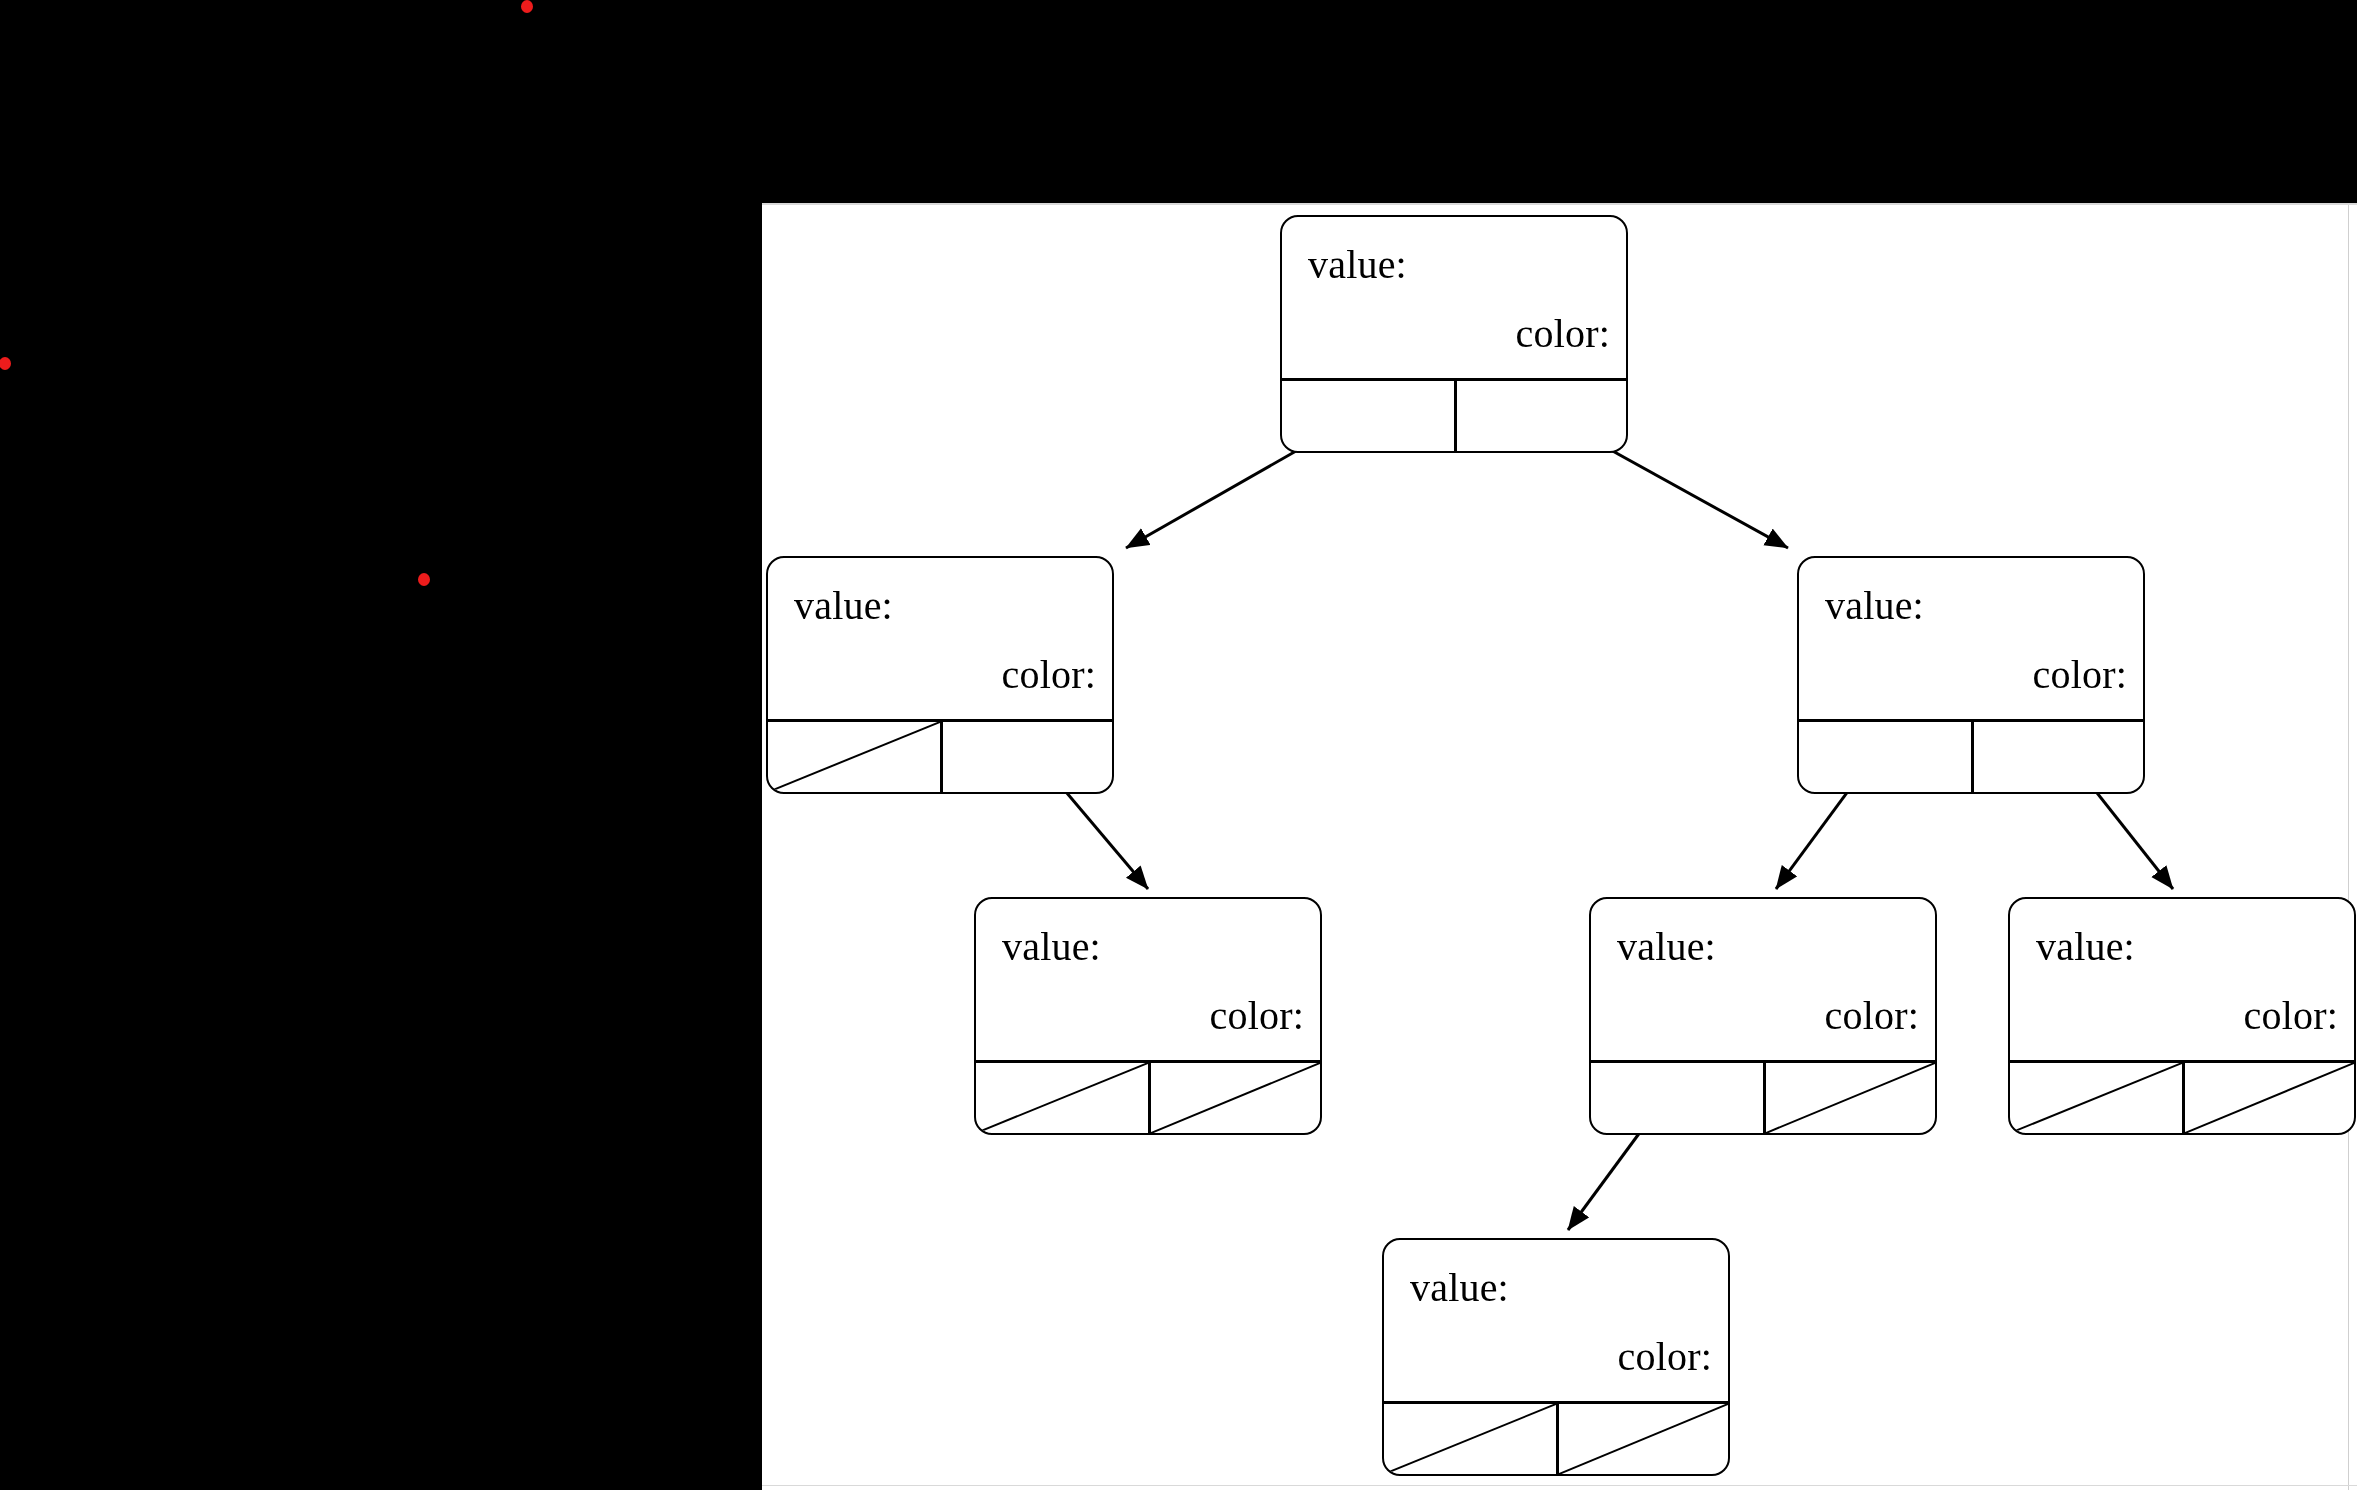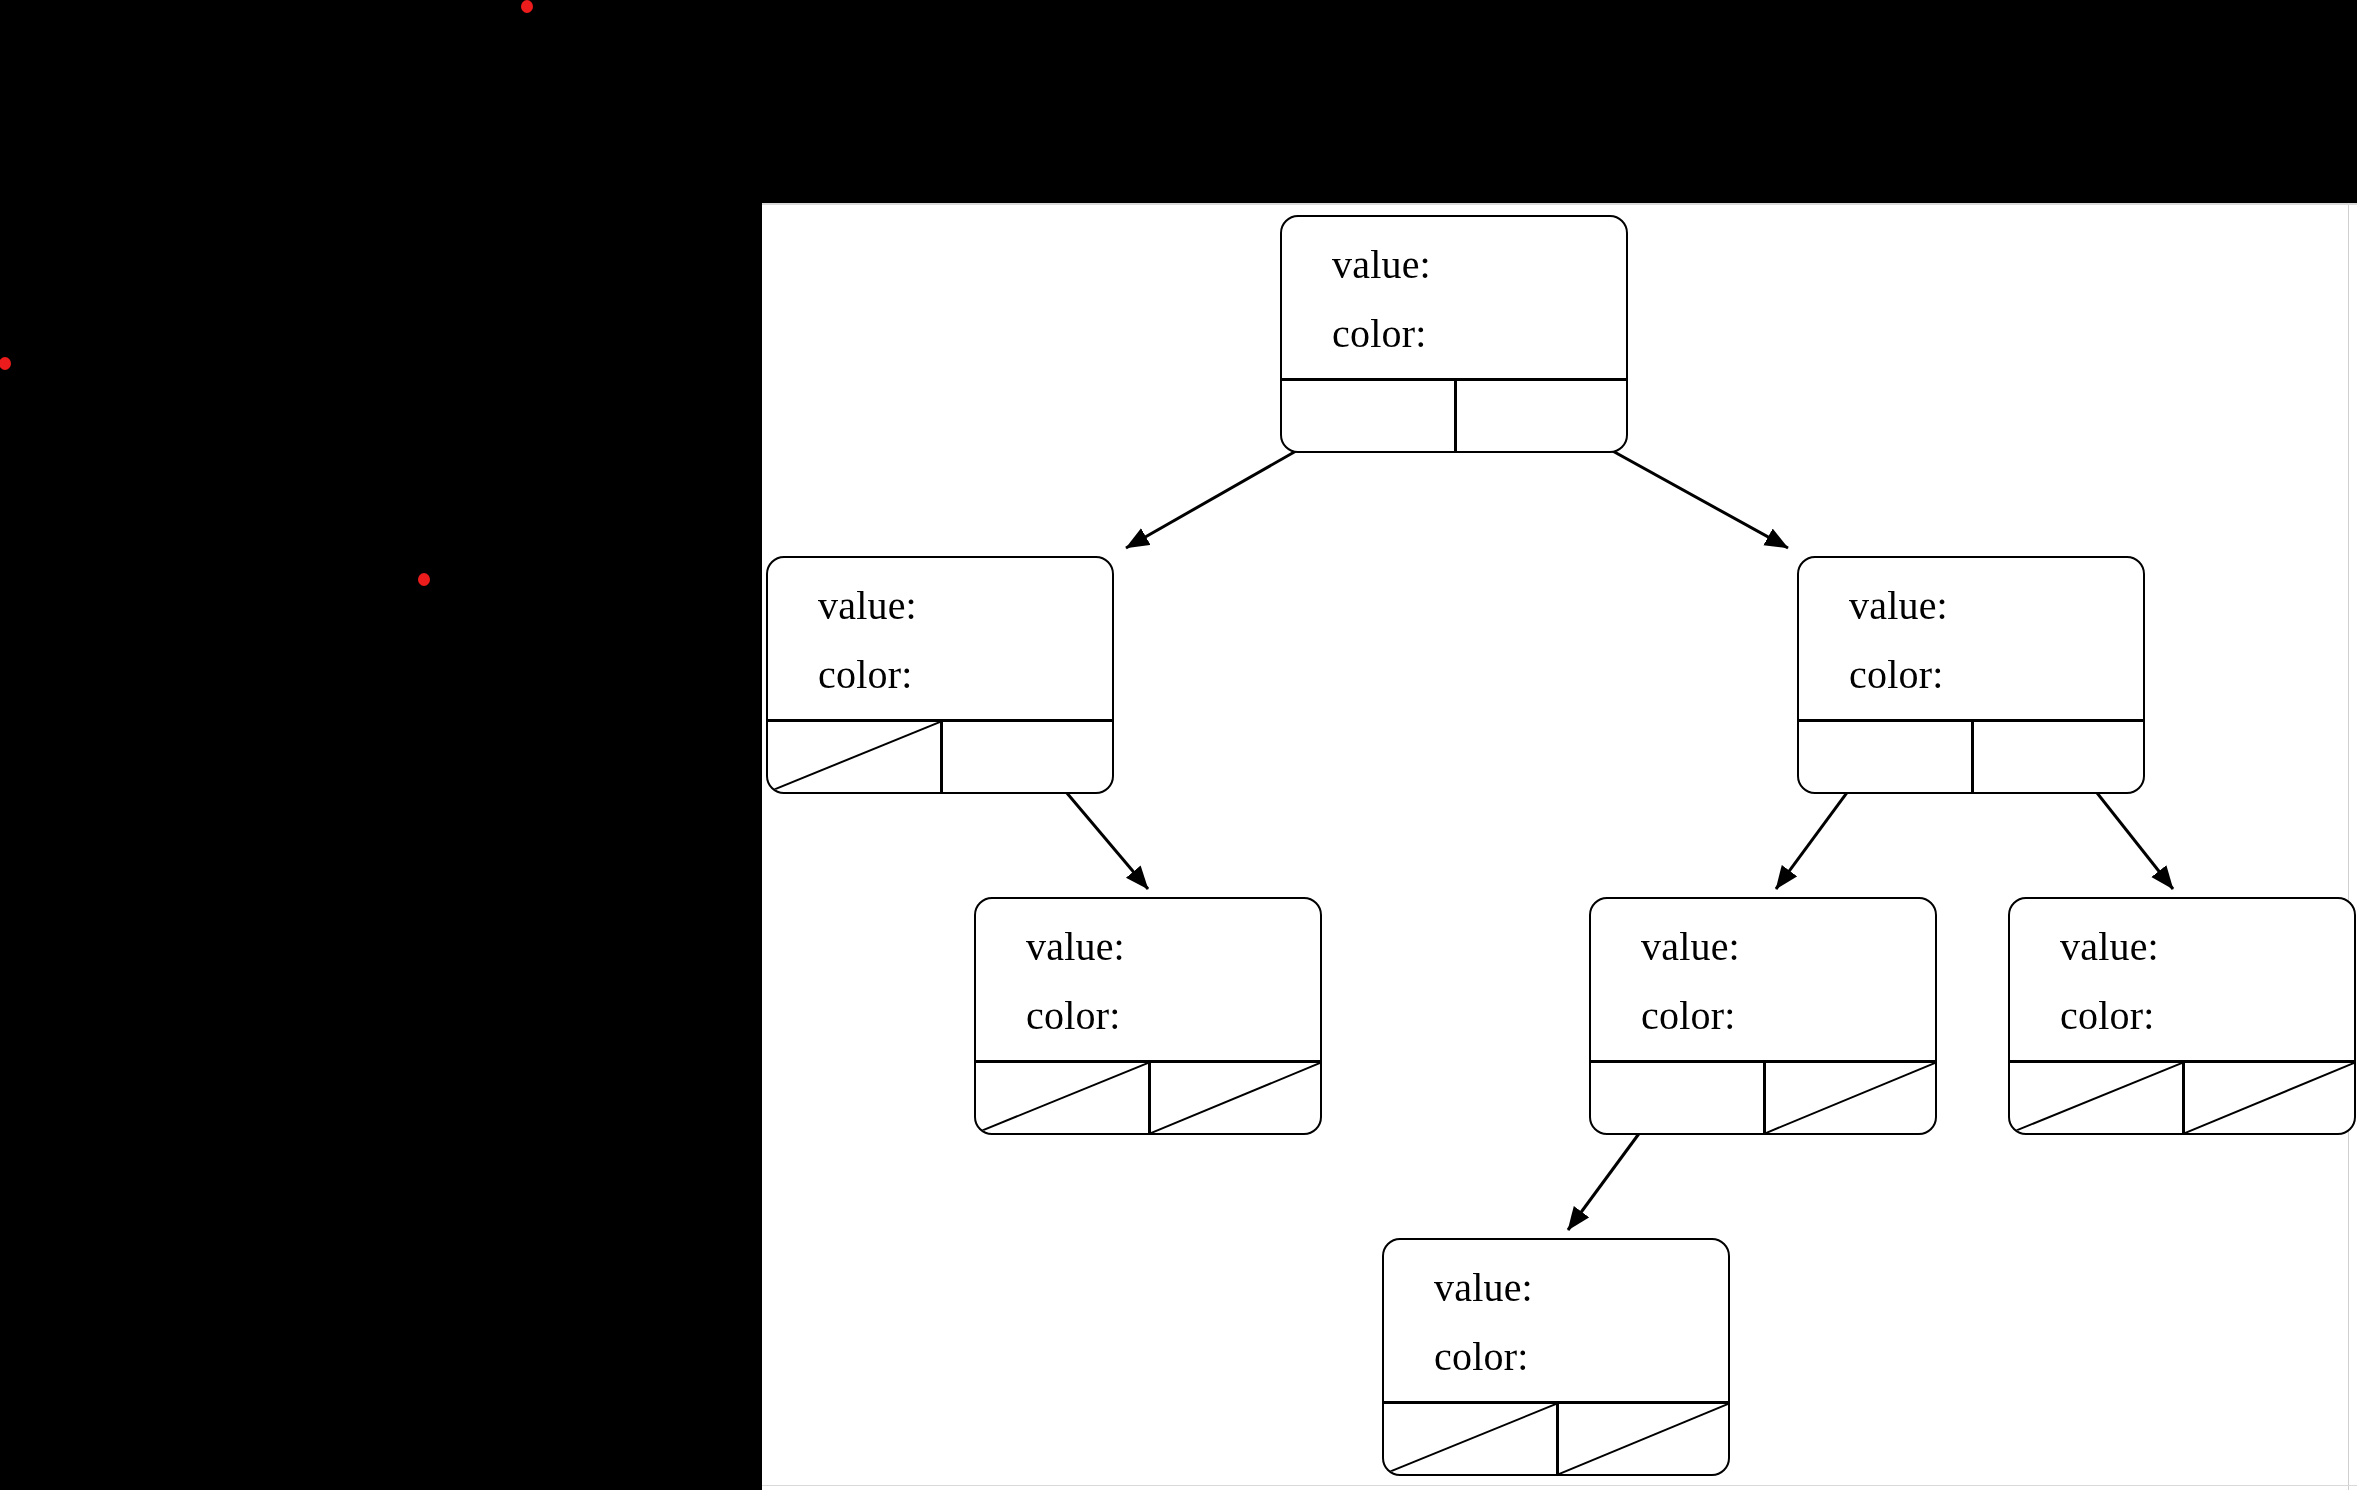--- a/index.html
+++ b/index.html
@@ -55,30 +55,29 @@
     box-sizing:border-box;
     background:#ffffff;
     border:2px solid #000000;
     border-radius:18px;
     overflow:hidden;
   }
   .node-fields{
     position:absolute;
     left:0;right:0;top:0;
     padding:26px 16px 0 26px;
-    margin-left:24px;
   }
   .field-line{
     font-size:40px;
     line-height:1.12;
     color:#000000;
     letter-spacing:0.2px;
     white-space:nowrap;
   }
-  .field-line.second{margin-top:24px;}
+  .field-line.second{margin-top:24px;text-align:right;}
 
   .ptr-row{
     position:absolute;
     left:0;right:0;bottom:0;
     height:70px;
     border-top:3px solid #000000;
     display:flex;
   }
   .ptr-cell{
     position:relative;

